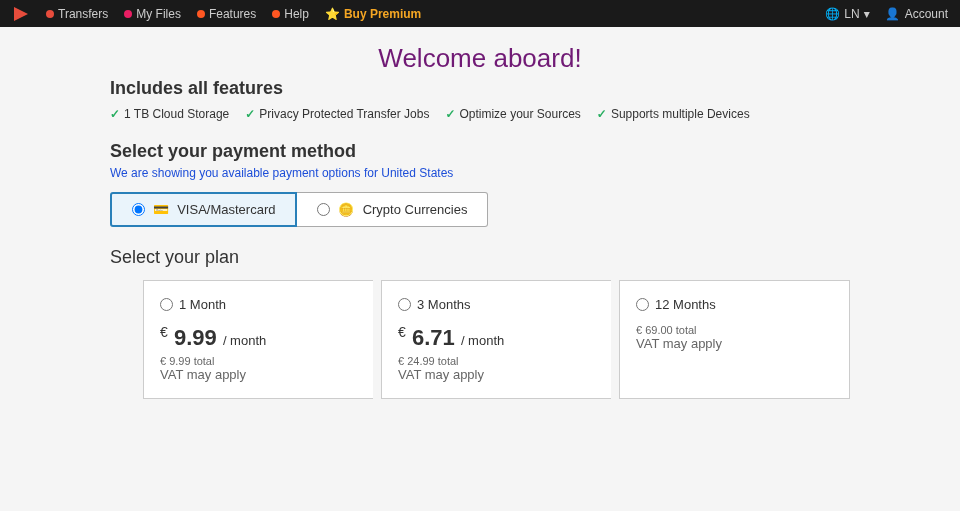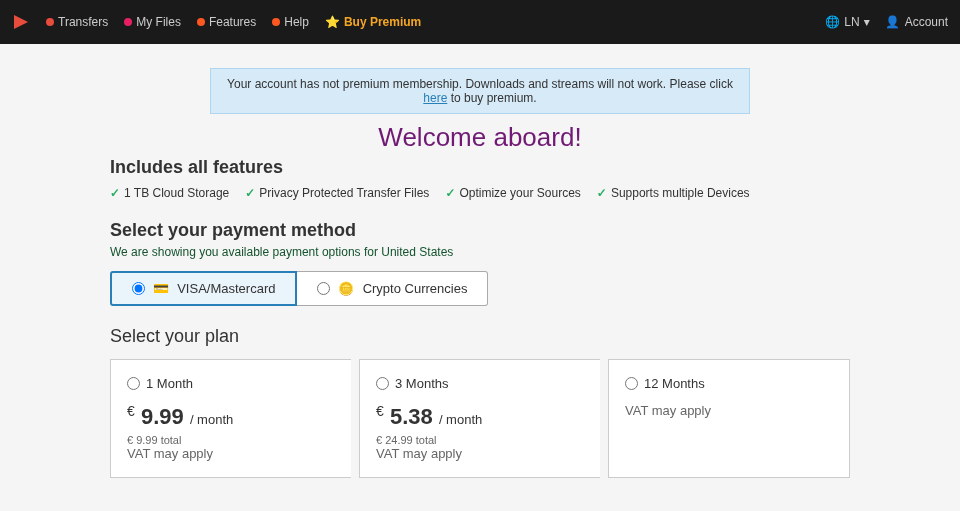--- a/index.html
+++ b/index.html
@@ -5,21 +5,21 @@
     * { box-sizing: border-box; margin: 0; padding: 0; }
     body { font-family: Arial, sans-serif; font-size: 13px; background: #f5f5f5; color: #333; }
 
     
     .topnav {
       background: #1a1a1a;
       color: #ccc;
       display: flex;
       align-items: center;
       padding: 8px 12px;
-      height: 44px;
+      height: 27px;
       gap: 16px;
     }
     .topnav-logo { display: flex; align-items: center; gap: 4px; }
     .topnav-logo svg { width: 18px; height: 18px; }
     .topnav-item { display: flex; align-items: center; gap: 4px; font-size: 12px; color: #ccc; cursor: pointer; }
     .topnav-item .dot { width: 8px; height: 8px; border-radius: 50%; display: inline-block; }
     .topnav-item .dot-red { background: #e74c3c; }
     .topnav-item .dot-pink { background: #e91e63; }
     .topnav-item .dot-orange { background: #ff5722; }
     .topnav-premium { color: #f5a623; font-weight: bold; }
@@ -77,21 +77,21 @@
     .check { color: #27ae60; font-weight: bold; }
 
     .section-title {
       font-size: 18px;
       font-weight: bold;
       color: #333;
       margin-bottom: 4px;
     }
     .section-sub {
       font-size: 12px;
-      color: #14532d;
+      color: #1d4ed8;
       margin-bottom: 12px;
     }
 
     
     .payment-methods {
       display: flex;
       gap: 0;
       margin-bottom: 20px;
     }
     .payment-method {
@@ -114,20 +114,21 @@
     
     .plans-section-title {
       font-size: 18px;
       font-weight: normal;
       margin-bottom: 12px;
     }
     .plans {
       display: flex;
       gap: 8px;
       margin-bottom: 16px;
+      margin-left: 33px;
     }
     .plan-card {
       flex: 1;
       border: 1px solid #ccc;
       padding: 16px;
       background: #fff;
       position: relative;
     }
     .plan-card:not(:last-child) { border-right: none; }
     .plan-label {
@@ -201,37 +202,32 @@
     </div>
     <div class="account">
       <span>👤</span>
       <span>Account</span>
     </div>
   </div>
 </div>
 
 <div class="main">
 
-  <div class="alert-bar">
-    <span>Your account has not premium membership. Downloads and streams will not work. Please click</span>
-    <a>here</a>
-    <span>to buy premium.</span>
-  </div>
 
   <h1 class="welcome-title">Welcome aboard!</h1>
 
   <div class="features-title">Includes all features</div>
   <div class="features-list">
     <span>
       <span class="check">✓</span>
       <span>1 TB Cloud Storage</span>
     </span>
     <span>
       <span class="check">✓</span>
-      <span>Privacy Protected Transfer Files</span>
+      <span>Privacy Protected Transfer Jobs</span>
     </span>
     <span>
       <span class="check">✓</span>
       <span>Optimize your Sources</span>
     </span>
     <span>
       <span class="check">✓</span>
       <span>Supports multiple Devices</span>
     </span>
   </div>
@@ -268,29 +264,30 @@
       <div class="plan-vat">VAT may apply</div>
     </div>
 
     <div class="plan-card">
       <div class="plan-label">
         <input type="radio" name="plan" style="">
         <span>3 Months</span>
       </div>
       <div class="plan-price-main">
         <span class="currency">€</span>
-        <span>5.38</span>
+        <span>6.71</span>
         <span class="per">/ month</span>
       </div>
       <div class="plan-total">€ 24.99 total</div>
       <div class="plan-vat">VAT may apply</div>
     </div>
 
     <div class="plan-card">
       <div class="plan-label">
         <input type="radio" name="plan" style="">
         <span>12 Months</span>
       </div>
+      <div class="plan-total">€ 69.00 total</div>
       <div class="plan-vat">VAT may apply</div>
     </div>
   </div>
 
 </div>
 
 </body></html>

